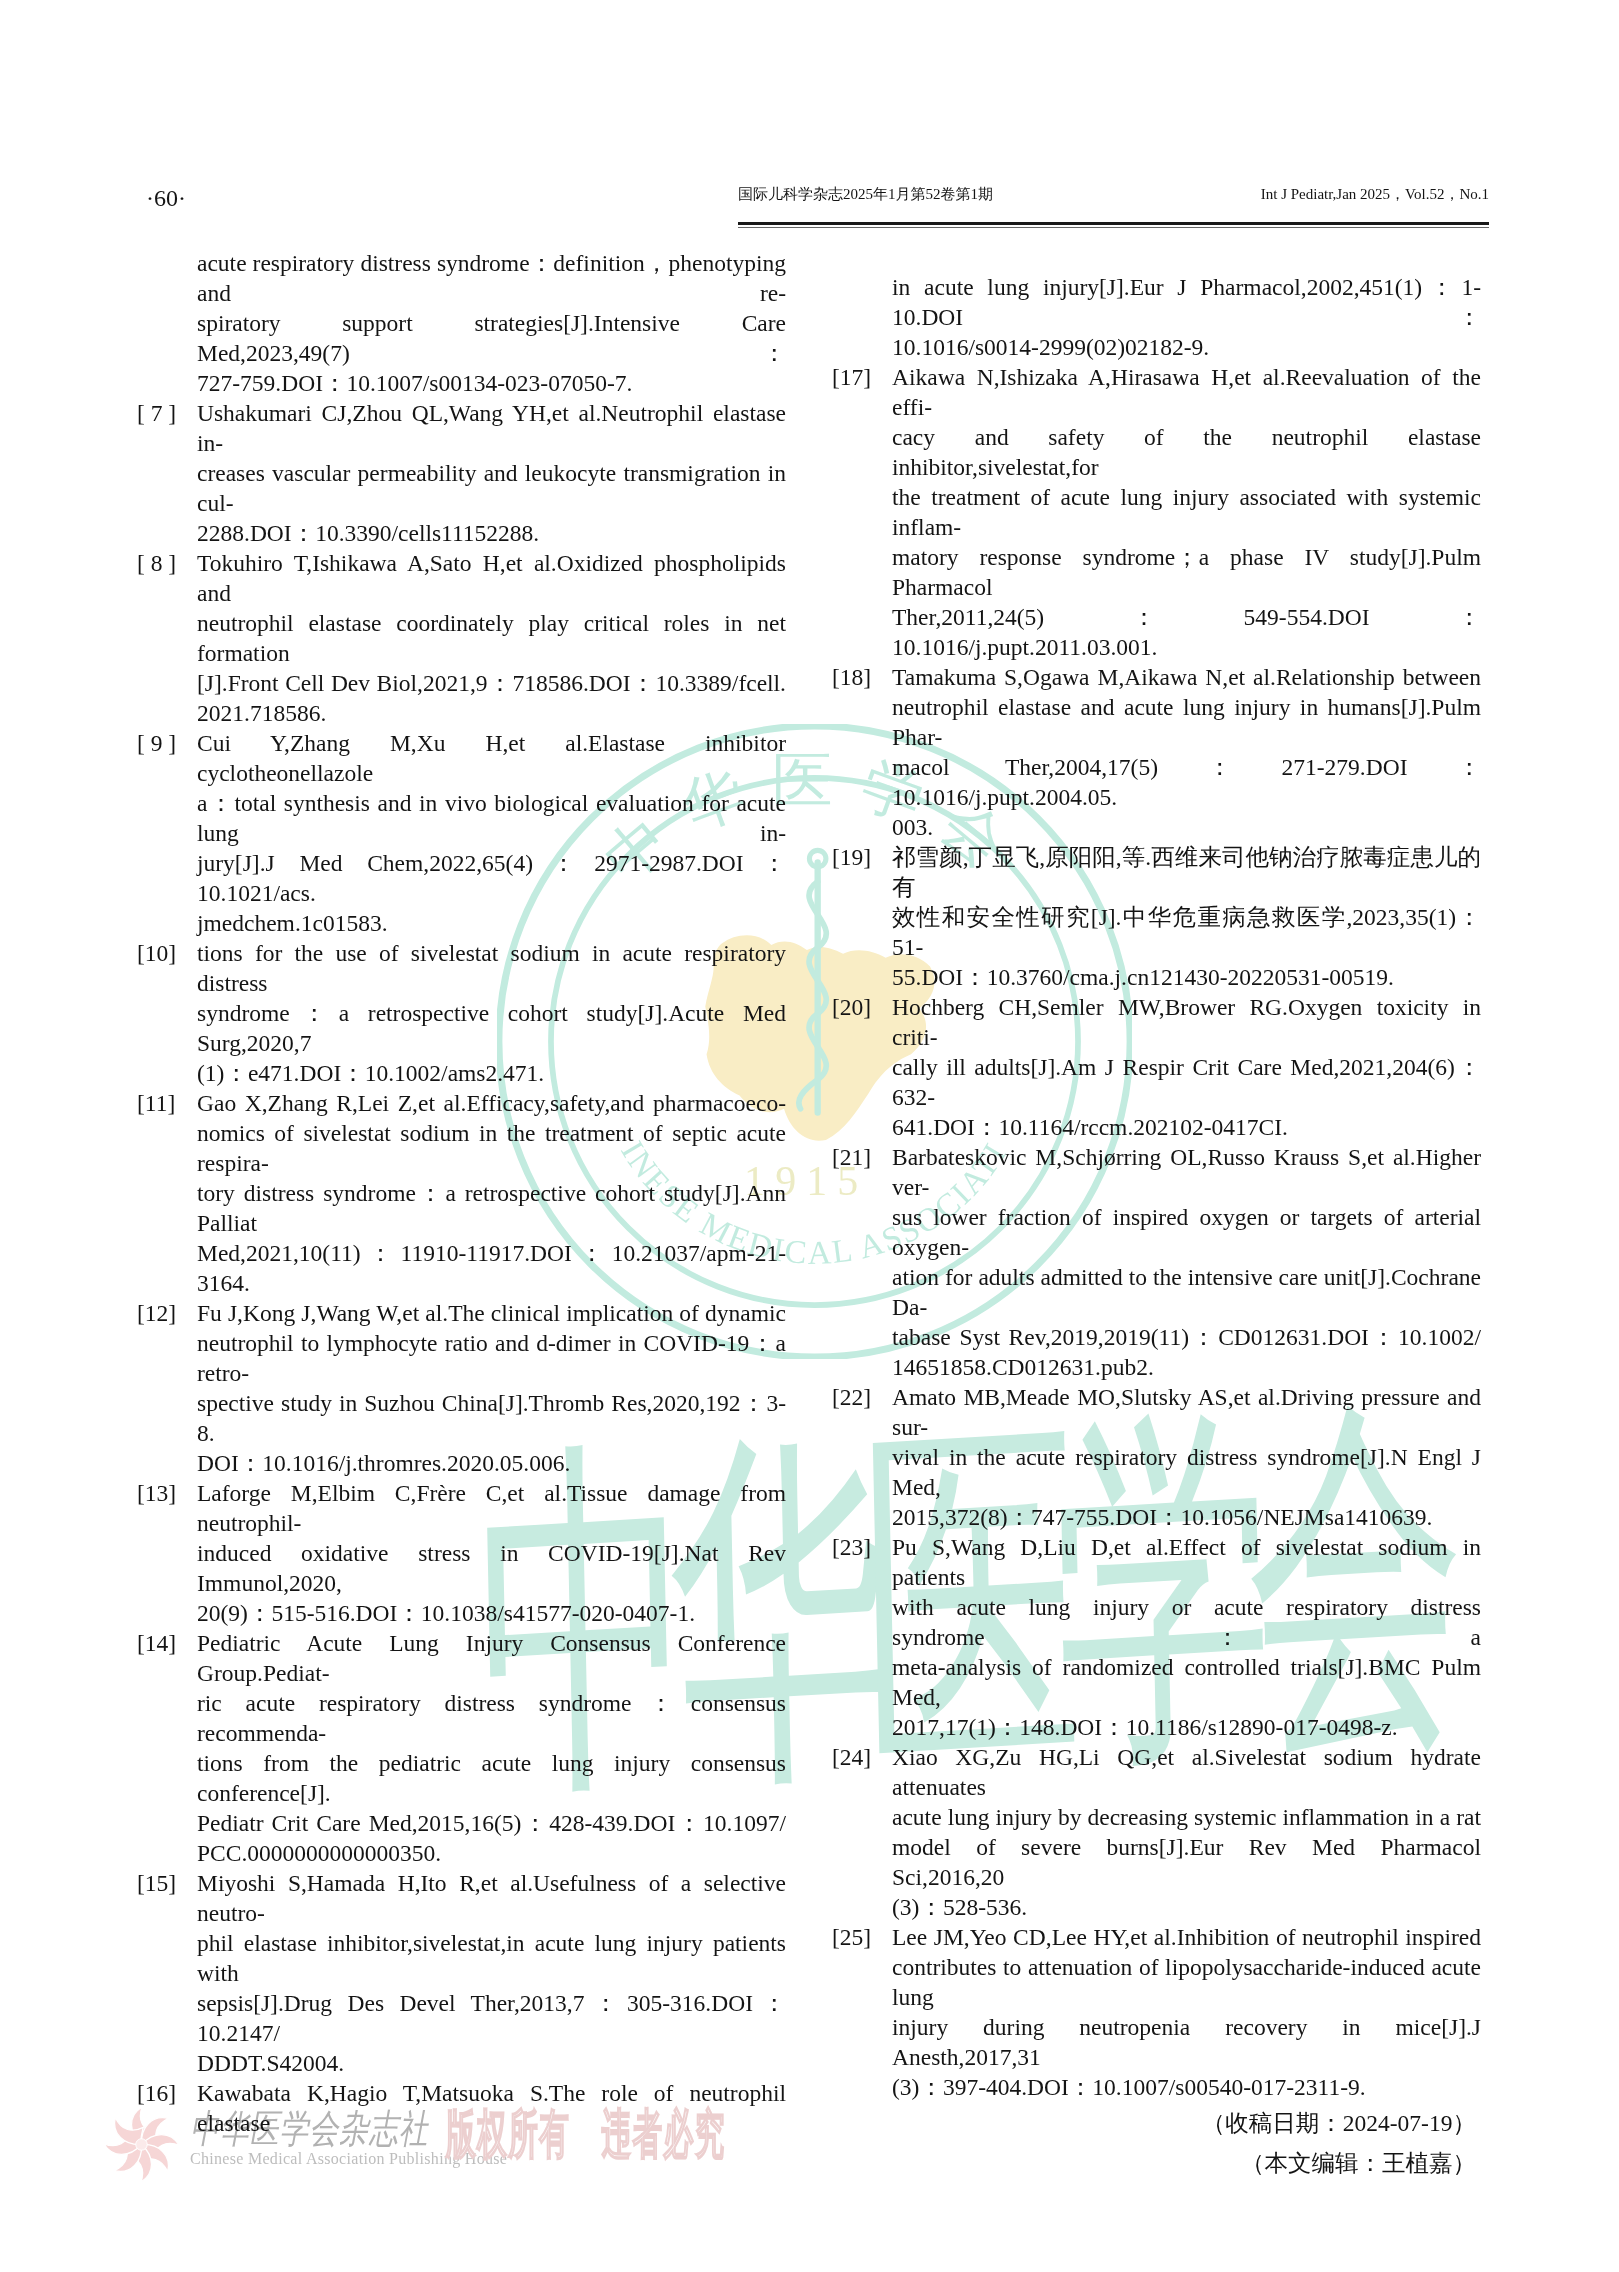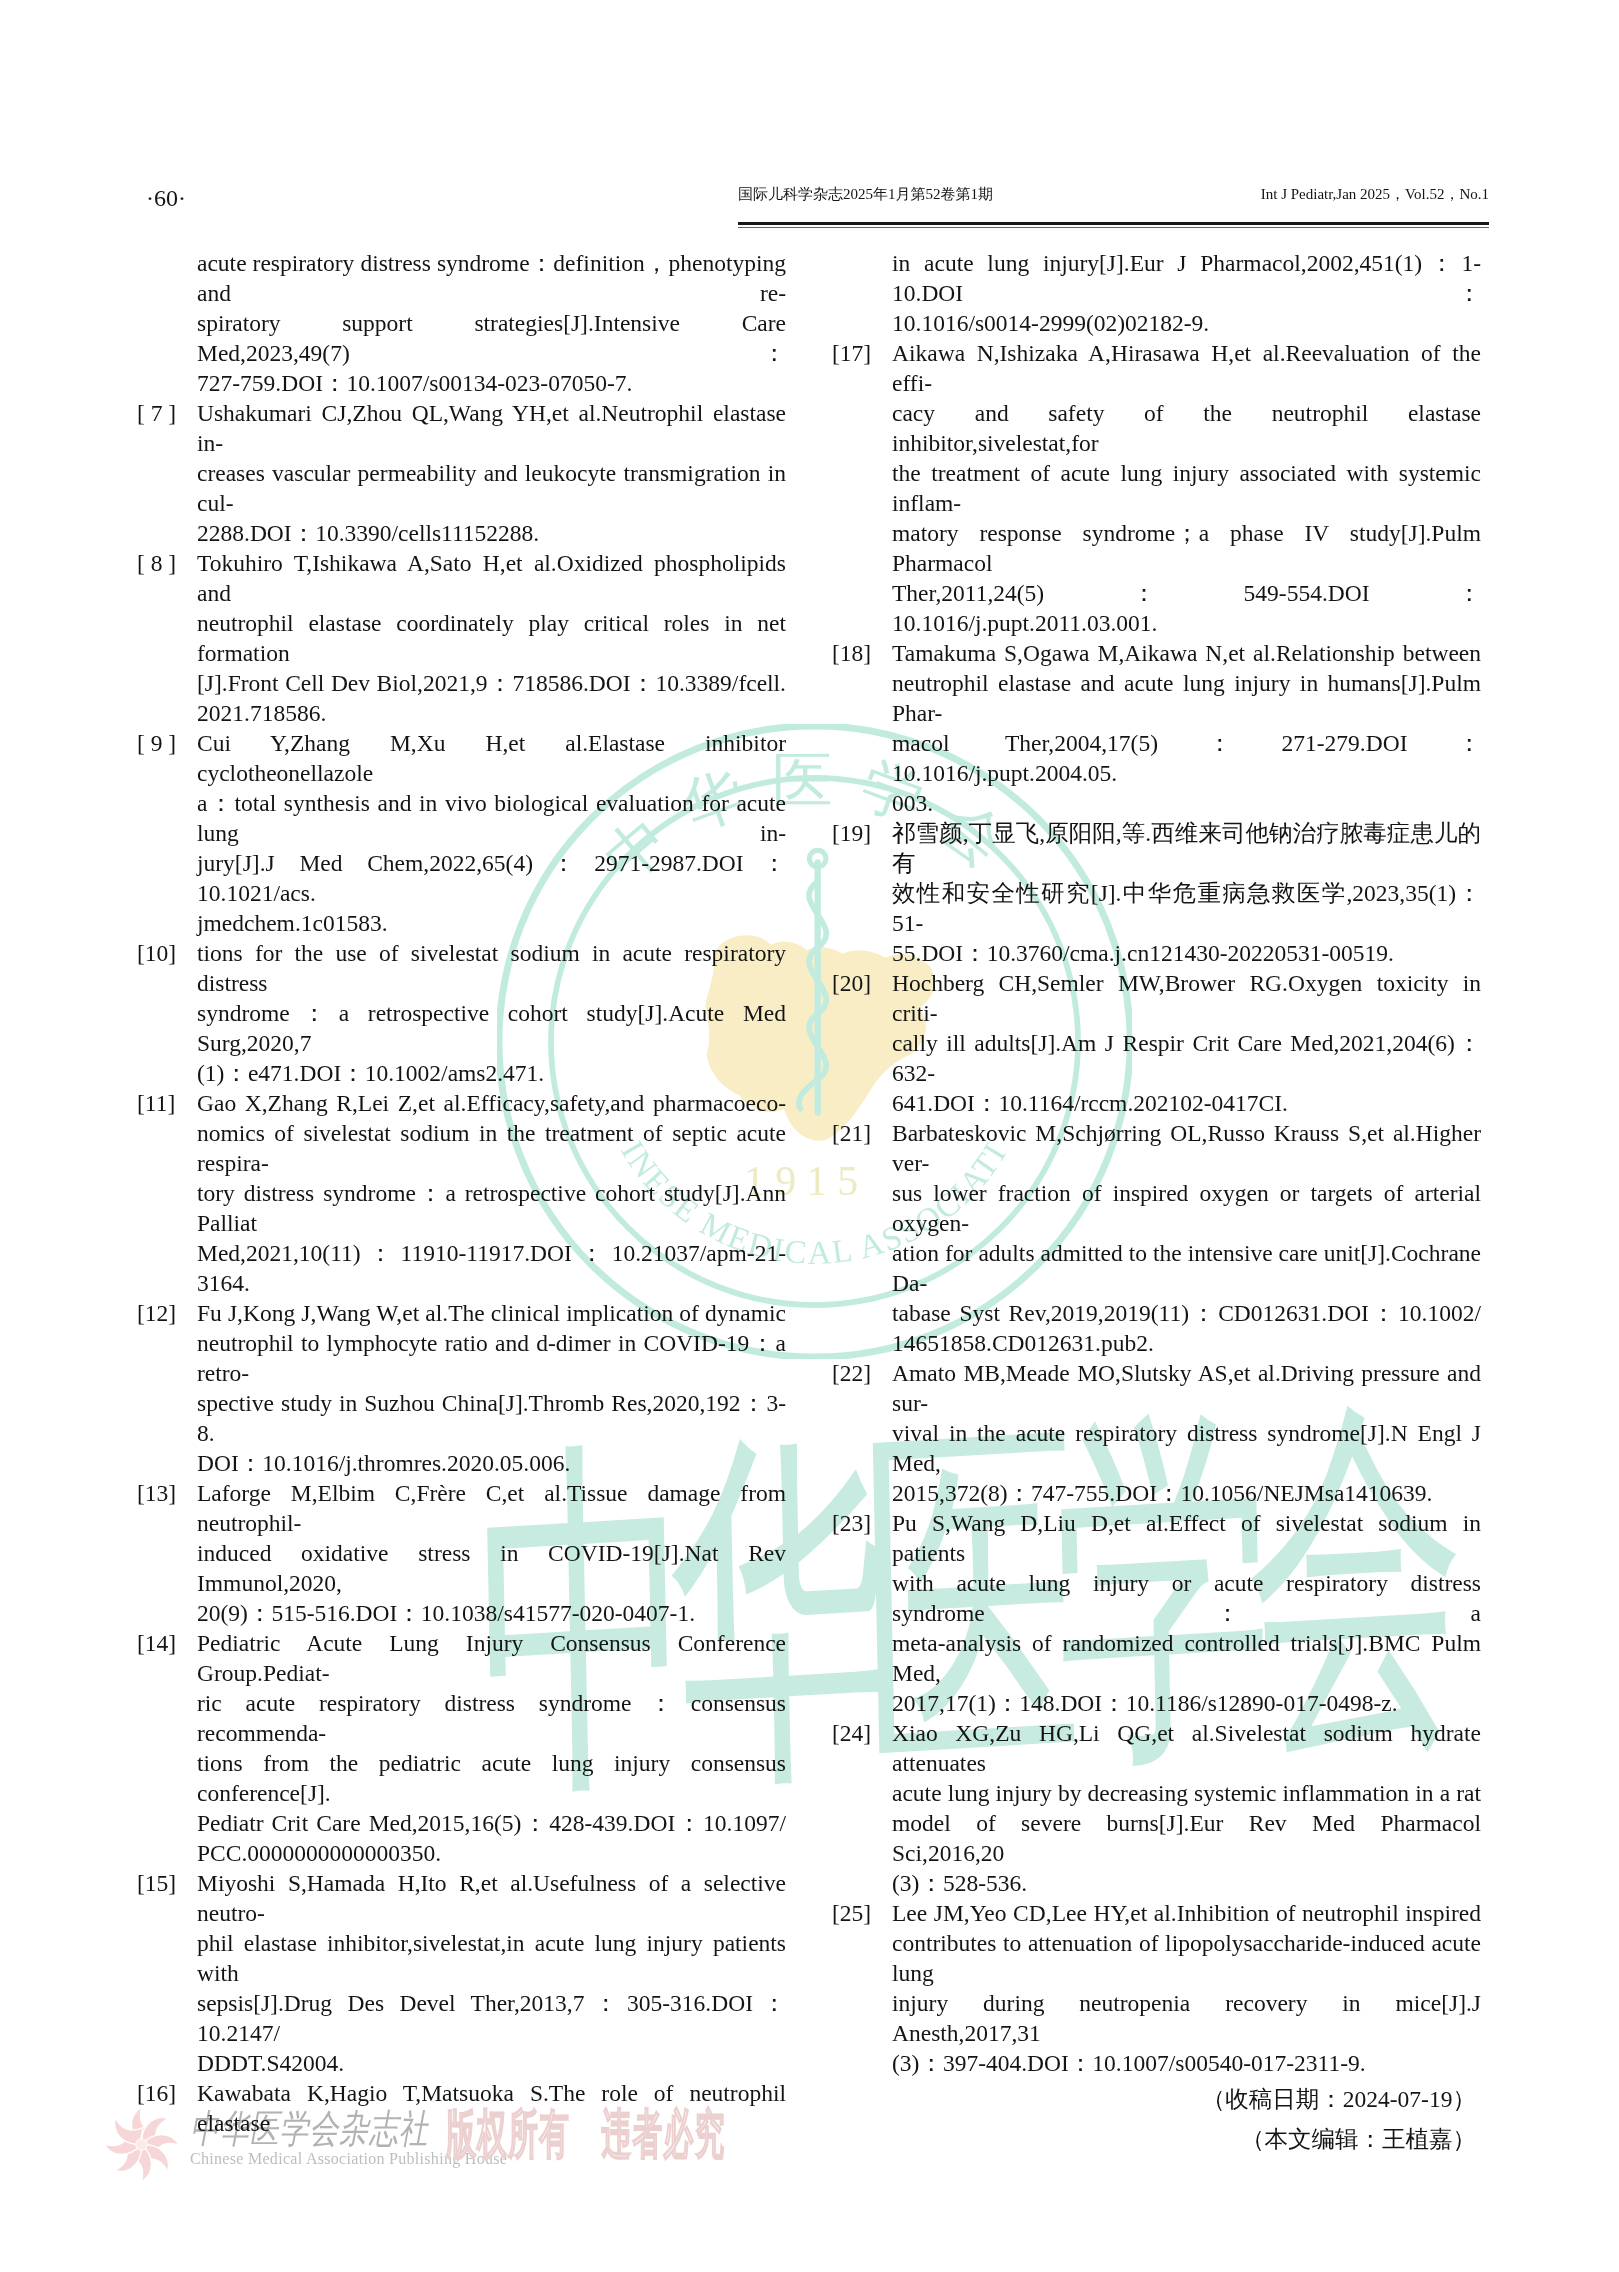--- a/index.html
+++ b/index.html
@@ -18,21 +18,21 @@
     display:flex;justify-content:space-between;white-space:nowrap;
     font-size:15px;
   }
   .header-rule{
     position:absolute;left:738px;top:222px;width:751px;height:1.9px;
     border-top:3.2px solid #191919;border-bottom:1.3px solid #666;
   }
   
   .col{position:absolute;top:248px;width:649px;font-size:23.5px;line-height:30px;z-index:3;}
   .col-left{left:137px;}
-  .col-right{left:832px;}
+  .col-right{left:832px;margin-top:24px;}
   .ref-item{position:relative;padding-left:60px;}
   .ref-num{position:absolute;left:0;top:0;}
   .ref-line{text-align:justify;text-align-last:justify;}
   .ref-line.last{text-align:last;text-align-last:left;}
   .trailer{text-align:right;padding-right:5.1px;}
   .trailer.received{margin-top:6.3px;font-family:Liberation Serif, serif;}
   .trailer.editor{margin-top:10.2px;}
   
   .emblem{position:absolute;left:497px;top:724px;width:635px;height:635px;z-index:1;}
   .wm-banner{

